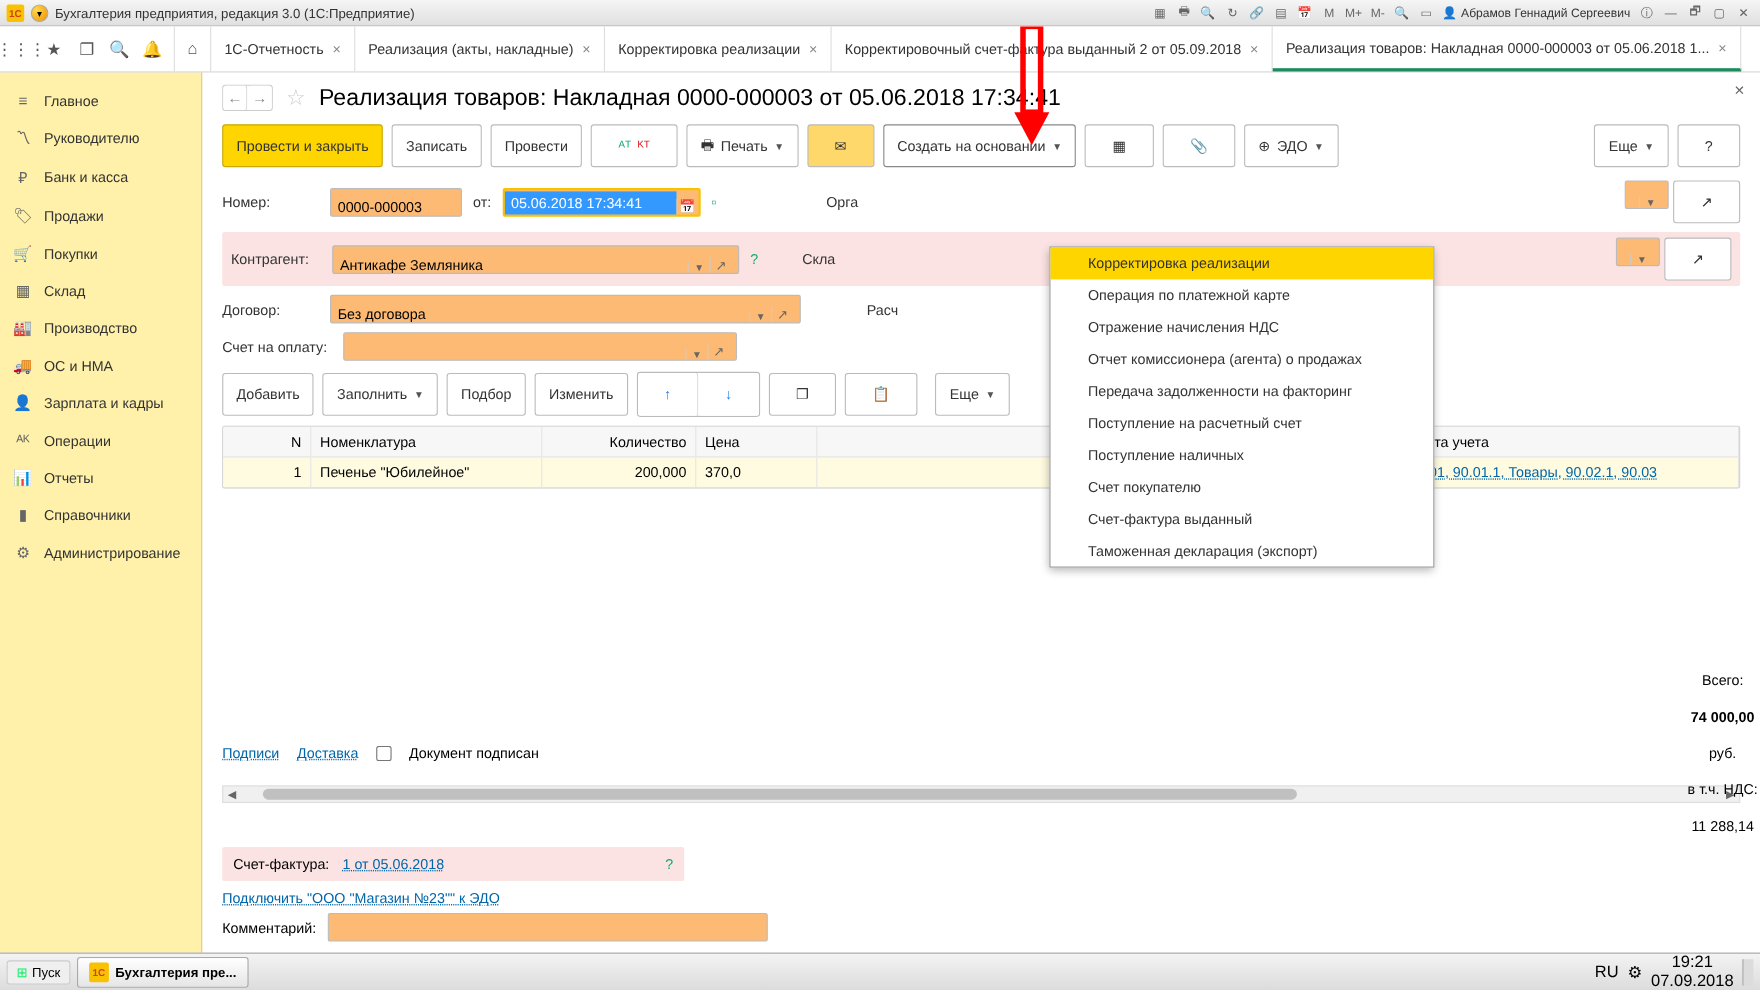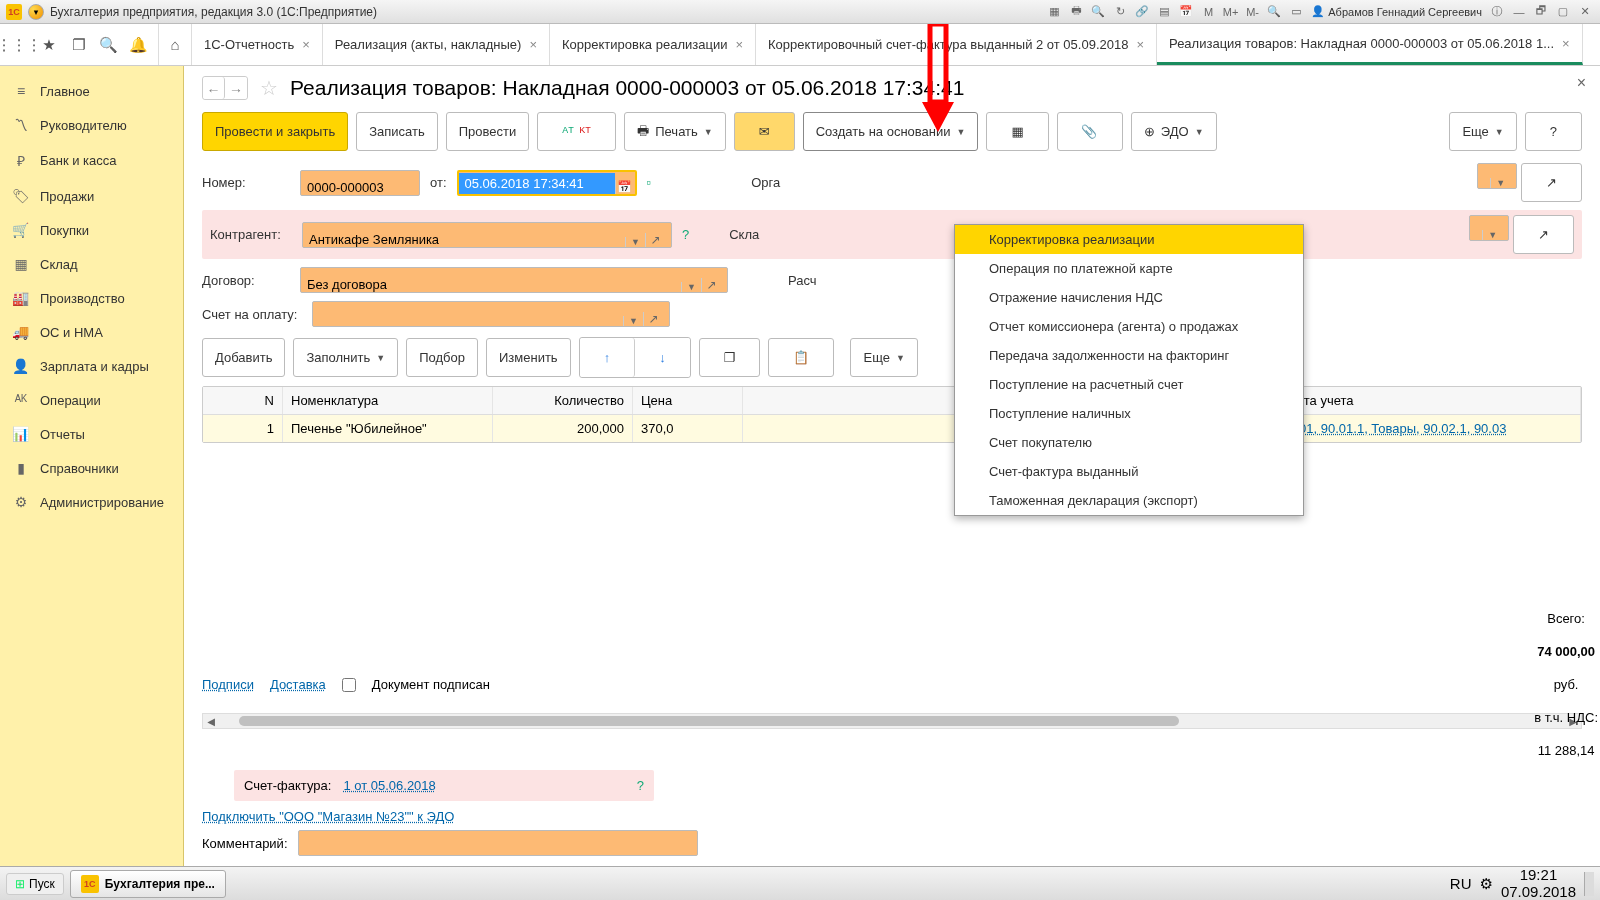--- a/index.html
+++ b/index.html
@@ -78,21 +78,21 @@
 .ddmenu{position:absolute;top:158px;left:770px;width:350px;background:#fff;border:1px solid #999;box-shadow:0 3px 8px rgba(0,0,0,.3);z-index:50;}
 .ddmenu .mi{padding:7px 34px;font-size:13px;color:#333;}
 .ddmenu .mi.hl{background:#ffd500;}
 
 
 .redarrow{position:absolute;left:922px;top:24px;width:32px;height:110px;z-index:100;pointer-events:none;}
 
 
 .pagefoot{position:absolute;bottom:10px;left:18px;right:2px;}
 .totals{display:flex;justify-content:flex-end;gap:18px;padding:6px 0;font-size:13px;align-items:center;flex-direction:column;}
-.sflink{background:#fce3e3;padding:8px 10px;display:flex;gap:12px;align-items:center;border-radius:2px;position:relative;margin-left:32px;}
+.sflink{background:#fce3e3;padding:8px 10px;display:flex;gap:12px;align-items:center;border-radius:2px;position:relative;}
 .sflink .q{position:absolute;right:10px;color:#1a7;}
 .sign{display:flex;gap:16px;align-items:center;padding:6px 0;}
 .comment{display:flex;gap:10px;align-items:center;padding-top:6px;}
 
 .scrollbar{height:16px;background:#f0f0f0;border:1px solid #ddd;display:flex;align-items:center;margin-top:270px;}
 .scrollbar .thumb{height:10px;background:#c0c0c0;border-radius:5px;width:940px;margin-left:20px;}
 .scrollbar .ar{width:16px;text-align:center;font-size:10px;color:#666;}
 
 
 .taskbar{position:absolute;bottom:0;left:0;right:0;height:34px;background:linear-gradient(#f3f3f3,#dcdcdc);border-top:1px solid #aaa;display:flex;align-items:center;padding:0 6px;gap:6px;}

